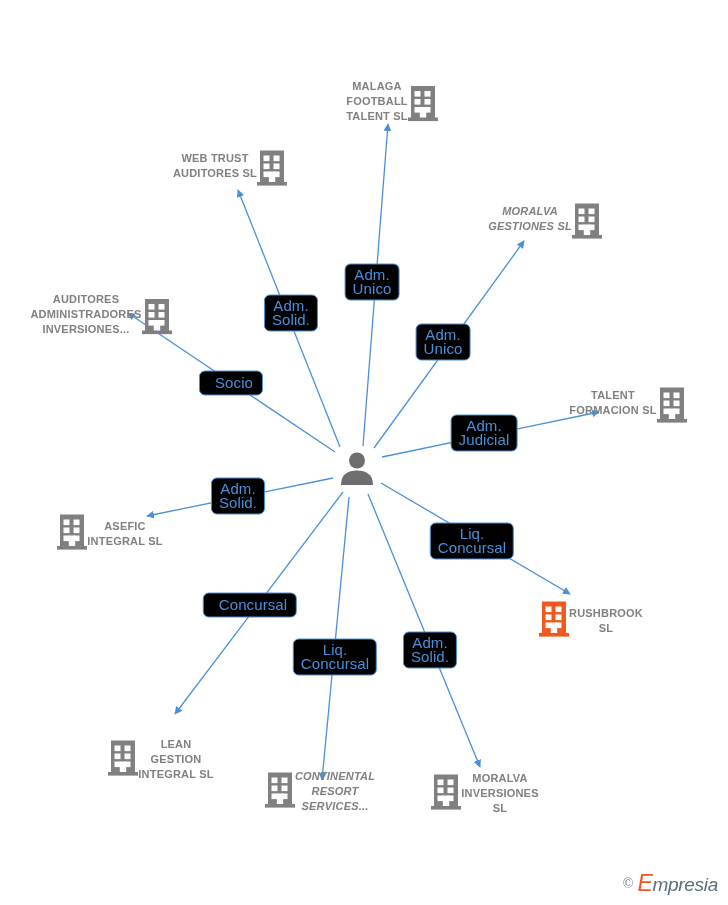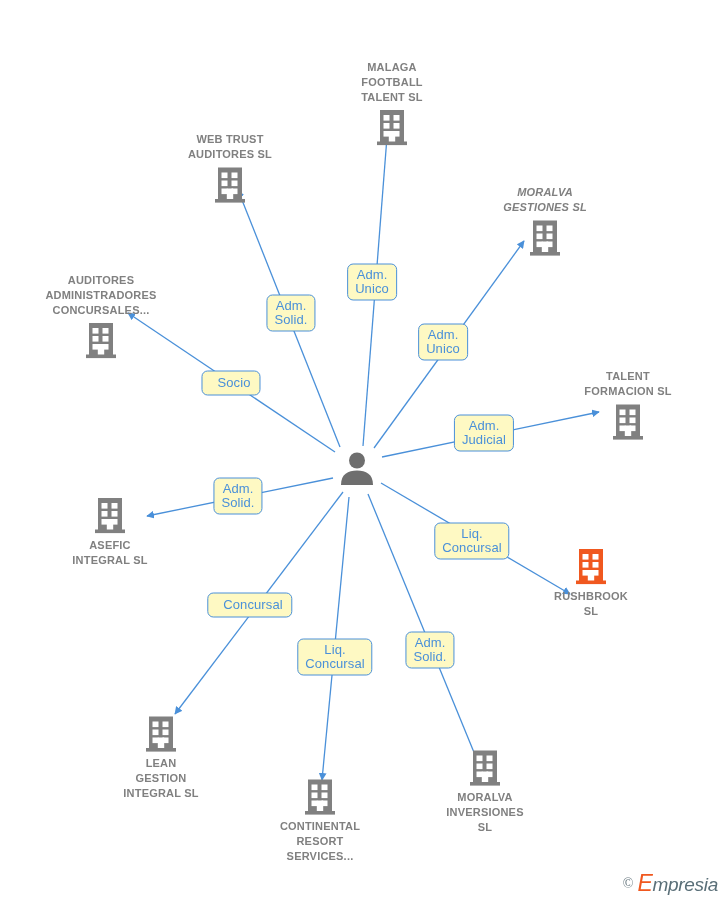--- a/index.html
+++ b/index.html
@@ -29,21 +29,21 @@
     width: 728px;
     height: 905px;
     pointer-events: none;
   }
   .node {
     position: absolute;
     transform: translate(-50%, -50%);
     width: 150px;
     text-align: center;
     display: flex;
-    flex-direction: column;
+    flex-direction: row;
     align-items: center;
     justify-content: center;
   }
   .node-label {
     font-size: 11.5px;
     line-height: 15px;
     color: #808080;
     letter-spacing: 0.1px;
     white-space: pre-line;
   }
@@ -67,23 +67,23 @@
   }
   .node-label-bottom {
     margin-top: 3px;
   }
   .edge-label {
     position: absolute;
     transform: translate(-50%, -50%);
     box-sizing: border-box;
     border: 1.3px solid #4a90d9;
     border-radius: 6px;
-    background: #fef9c3;
+    background: #000000;
     color: #4a90d9;
-    font-size: 13px;
+    font-size: 15px;
     line-height: 14px;
     text-align: center;
     padding: 3px 7px 4px 7px;
     white-space: pre-line;
     letter-spacing: 0.1px;
   }
   .edge-label.single {
     padding: 4px 9px 5px 15px;
   }
   .watermark {
@@ -189,21 +189,21 @@
             <rect x="16.5" y="6.5" width="6" height="5.6" fill="#ffffff"></rect>
             <rect x="16.5" y="14.5" width="6" height="5.6" fill="#ffffff"></rect>
             <rect x="16.5" y="22.5" width="6" height="5.6" fill="#ffffff"></rect>
             <rect x="11.8" y="22.5" width="6.4" height="11" fill="#ffffff"></rect>
             <rect x="0" y="33" width="30" height="3.6" fill="#808080"></rect>
           </svg></span>
       </div>
       <div class="node node-company" style="left: 101px; top: 316px;">
         <span class="node-label node-label-top">AUDITORES
 ADMINISTRADORES
-CONCURSALES...</span>
+INVERSIONES...</span>
         <span class="node-icon"><svg width="30" height="38" viewBox="0 0 30 38" xmlns="http://www.w3.org/2000/svg">
             <rect x="3" y="1.5" width="24" height="32" fill="#808080"></rect>
             <rect x="6.5" y="6.5" width="6" height="5.6" fill="#ffffff"></rect>
             <rect x="6.5" y="14.5" width="6" height="5.6" fill="#ffffff"></rect>
             <rect x="6.5" y="22.5" width="6" height="5.6" fill="#ffffff"></rect>
             <rect x="16.5" y="6.5" width="6" height="5.6" fill="#ffffff"></rect>
             <rect x="16.5" y="14.5" width="6" height="5.6" fill="#ffffff"></rect>
             <rect x="16.5" y="22.5" width="6" height="5.6" fill="#ffffff"></rect>
             <rect x="11.8" y="22.5" width="6.4" height="11" fill="#ffffff"></rect>
             <rect x="0" y="33" width="30" height="3.6" fill="#808080"></rect>
@@ -232,21 +232,21 @@
             <rect x="6.5" y="22.5" width="6" height="5.6" fill="#ffffff"></rect>
             <rect x="16.5" y="6.5" width="6" height="5.6" fill="#ffffff"></rect>
             <rect x="16.5" y="14.5" width="6" height="5.6" fill="#ffffff"></rect>
             <rect x="16.5" y="22.5" width="6" height="5.6" fill="#ffffff"></rect>
             <rect x="11.8" y="22.5" width="6.4" height="11" fill="#ffffff"></rect>
             <rect x="0" y="33" width="30" height="3.6" fill="#808080"></rect>
           </svg></span>
         <span class="node-label node-label-bottom">ASEFIC
 INTEGRAL  SL</span>
       </div>
-      <div class="node node-company" style="left: 591px; top: 583px;">
+      <div class="node node-company" style="left: 591px; top: 619px;">
         <span class="node-icon"><svg width="30" height="38" viewBox="0 0 30 38" xmlns="http://www.w3.org/2000/svg">
             <rect x="3" y="1.5" width="24" height="32" fill="#f0581f"></rect>
             <rect x="6.5" y="6.5" width="6" height="5.6" fill="#ffffff"></rect>
             <rect x="6.5" y="14.5" width="6" height="5.6" fill="#ffffff"></rect>
             <rect x="6.5" y="22.5" width="6" height="5.6" fill="#ffffff"></rect>
             <rect x="16.5" y="6.5" width="6" height="5.6" fill="#ffffff"></rect>
             <rect x="16.5" y="14.5" width="6" height="5.6" fill="#ffffff"></rect>
             <rect x="16.5" y="22.5" width="6" height="5.6" fill="#ffffff"></rect>
             <rect x="11.8" y="22.5" width="6.4" height="11" fill="#ffffff"></rect>
             <rect x="0" y="33" width="30" height="3.6" fill="#f0581f"></rect>
@@ -263,21 +263,21 @@
             <rect x="16.5" y="6.5" width="6" height="5.6" fill="#ffffff"></rect>
             <rect x="16.5" y="14.5" width="6" height="5.6" fill="#ffffff"></rect>
             <rect x="16.5" y="22.5" width="6" height="5.6" fill="#ffffff"></rect>
             <rect x="11.8" y="22.5" width="6.4" height="11" fill="#ffffff"></rect>
             <rect x="0" y="33" width="30" height="3.6" fill="#808080"></rect>
           </svg></span>
         <span class="node-label node-label-bottom">LEAN
 GESTION
 INTEGRAL  SL</span>
       </div>
-      <div class="node node-company" style="left: 320px; top: 821px;">
+      <div class="node node-company" style="left: 320px; top: 790px; font-style: italic;">
         <span class="node-icon"><svg width="30" height="38" viewBox="0 0 30 38" xmlns="http://www.w3.org/2000/svg">
             <rect x="3" y="1.5" width="24" height="32" fill="#808080"></rect>
             <rect x="6.5" y="6.5" width="6" height="5.6" fill="#ffffff"></rect>
             <rect x="6.5" y="14.5" width="6" height="5.6" fill="#ffffff"></rect>
             <rect x="6.5" y="22.5" width="6" height="5.6" fill="#ffffff"></rect>
             <rect x="16.5" y="6.5" width="6" height="5.6" fill="#ffffff"></rect>
             <rect x="16.5" y="14.5" width="6" height="5.6" fill="#ffffff"></rect>
             <rect x="16.5" y="22.5" width="6" height="5.6" fill="#ffffff"></rect>
             <rect x="11.8" y="22.5" width="6.4" height="11" fill="#ffffff"></rect>
             <rect x="0" y="33" width="30" height="3.6" fill="#808080"></rect>

